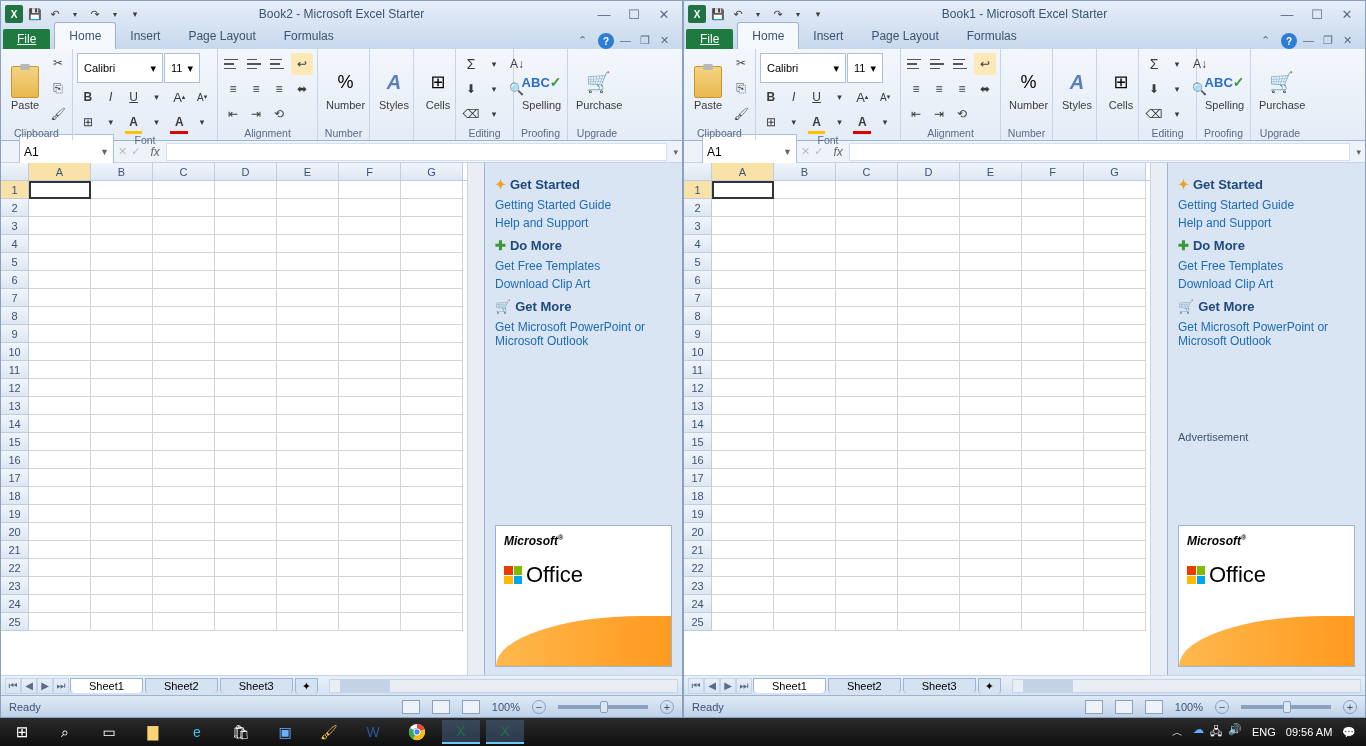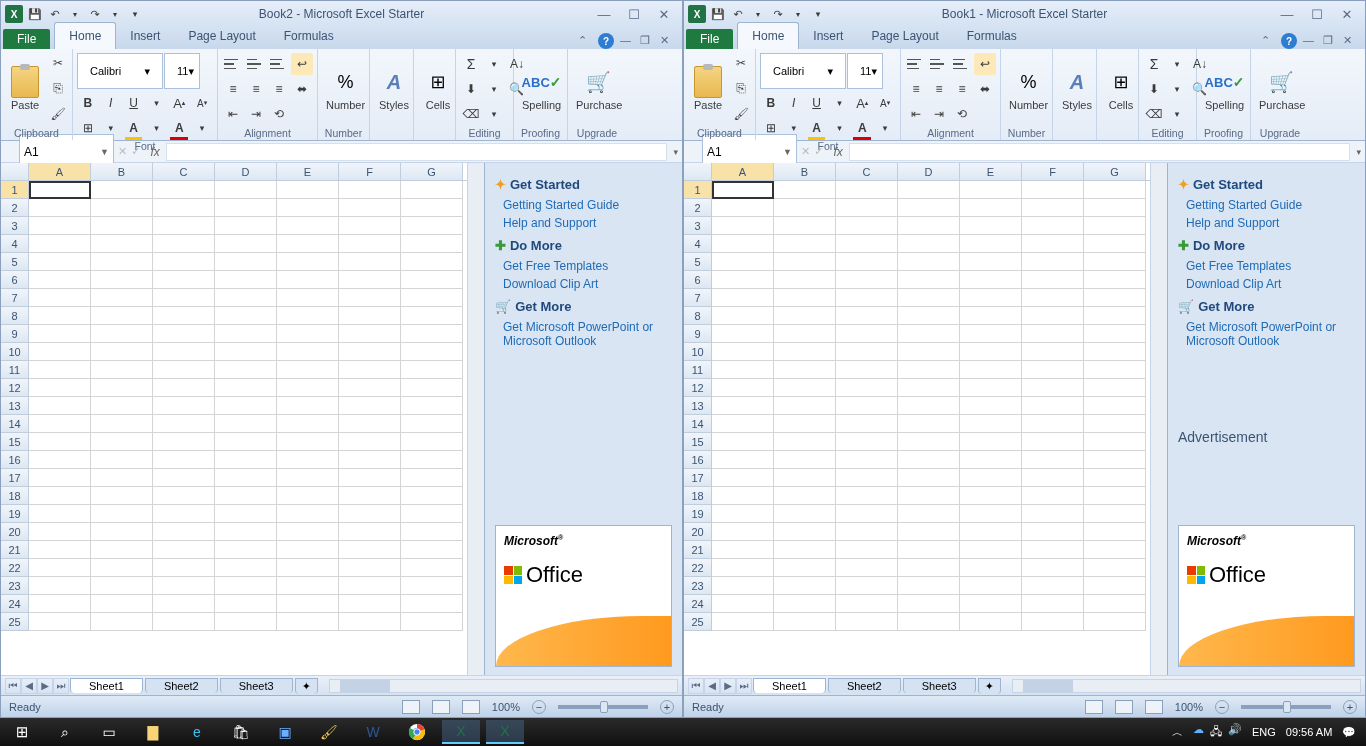--- a/index.html
+++ b/index.html
@@ -11,40 +11,40 @@
 
 .titlebar { height: 26px; background: linear-gradient(#e6eef9, #d5e2f2); display: flex; align-items: center; font-size: 12px; color: #3b3b3b; position: relative; }
 .qat { display: flex; align-items: center; gap: 4px; padding-left: 4px; }
 .qat .icon { width: 16px; height: 16px; display: flex; align-items: center; justify-content: center; font-size: 11px; }
 .excel-logo { width: 18px; height: 18px; background: #217346; color: #fff; font-size: 10px; font-weight: bold; display: flex; align-items: center; justify-content: center; border-radius: 2px; }
 .title-text { position: absolute; left: 50%; transform: translateX(-50%); font-size: 12px; color: #3b5472; }
 .win-controls { margin-left: auto; display: flex; gap: 10px; padding-right: 8px; }
 .win-controls span { width: 20px; height: 16px; display: flex; align-items: center; justify-content: center; color: #5a6b85; font-size: 13px; cursor: pointer; }
 
 .ribbon-tabs { height: 22px; background: linear-gradient(#d5e2f2, #c8d8ec); display: flex; align-items: flex-end; font-size: 12px; padding-left: 2px; position: relative; }
-.file-tab { background: #1e7a3f; color: #fff; padding: 3px 14px; height: 20px; display: flex; align-items: center; border-radius: 2px 2px 0 0; margin-right: 4px; }
+.file-tab { background: #1e7a3f; color: #fff; padding: 3px 14px; height: 20px; display: flex; align-items: center; border-radius: 2px 2px 0 0; margin-right: 4px; text-decoration: underline; }
 .tab { padding: 13px 14px; color: #3b5472; cursor: pointer; height: 20px; display: flex; align-items: center; }
 .tab.active { background: #f5f9fd; border: 1px solid #9db5d3; border-bottom: none; border-radius: 3px 3px 0 0; color: #3b5472; font-weight: 500; }
 .tab-right { margin-left: auto; display: flex; align-items: center; gap: 6px; padding-right: 8px; }
 .tab-right .small-icon { width: 14px; height: 14px; font-size: 11px; color: #5a6b85; }
 .help-circle { width: 16px; height: 16px; border-radius: 50%; background: #2d7dd2; color: #fff; font-size: 10px; display: flex; align-items: center; justify-content: center; font-weight: bold; }
 
 .ribbon { height: 92px; background: linear-gradient(#f3f7fc, #e4ecf7); border-bottom: 1px solid #9db5d3; display: flex; font-size: 11px; }
 .group { border-right: 1px solid #c5d4e8; display: flex; flex-direction: column; padding: 2px 4px 0; position: relative; }
 .group-label { text-align: center; font-size: 10.5px; color: #5a6b85; padding: 1px 0; margin-top: auto; position: relative; }
 .group-body { display: flex; gap: 2px; flex: 1; }
 
 .vstack { display: flex; flex-direction: column; align-items: center; justify-content: center; gap: 1px; padding: 2px 4px; cursor: pointer; border-radius: 2px; }
 .vstack .big-icon { width: 32px; height: 32px; display: flex; align-items: center; justify-content: center; font-size: 22px; }
 .vstack .lbl { font-size: 11px; color: #3b3b3b; white-space: nowrap; }
 
 .col-stack { display: flex; flex-direction: column; gap: 1px; }
 .row-btns { display: flex; gap: 1px; align-items: center; }
 .mini-btn { width: 22px; height: 22px; display: flex; align-items: center; justify-content: center; font-size: 12px; color: #3b3b3b; cursor: pointer; border-radius: 2px; }
-.mini-select { height: 36px; border: 1px solid #abc0da; background: #fff; font-size: 11px; padding: 0 12px; display: flex; align-items: center; text-align: center; }
+.mini-select { height: 30px; border: 1px solid #abc0da; background: #fff; font-size: 11px; padding: 0 6px; display: flex; align-items: center; text-align: center; }
 
 .paste-icon { display: flex; flex-direction: column; align-items: center; }
 .clipboard-svg { width: 28px; height: 32px; background: linear-gradient(#f5d483,#e8b84f); border: 1px solid #c9952f; border-radius: 2px; position: relative; }
 .clipboard-svg::before { content: ""; position: absolute; top: -3px; left: 8px; width: 10px; height: 6px; background: #b8b8b8; border-radius: 2px; }
 
 .formula-bar { height: 22px; background: #eef3fa; border-bottom: 1px solid #c5d4e8; display: flex; align-items: center; font-size: 12px; }
 .name-box { width: 95px; border: 1px solid #abc0da; background: #fff; height: 36px; margin: 0 4px 0 18px; display: flex; align-items: center; padding: 8px 4px; justify-content: space-between; }
 .fx { font-style: italic; color: #666; margin: 0 6px; font-size: 12px; }
 .formula-input { flex: 1; height: 18px; border: 1px solid #d5e0ee; background: #fff; margin-right: 6px; }
 
@@ -57,23 +57,23 @@
 .grid-body { flex: 1; overflow: hidden; }
 .grid-row { display: flex; height: 18px; }
 .row-h { width: 28px; background: linear-gradient(#f1f5fa,#dde7f3); border-right: 1px solid #c0cddd; border-bottom: 1px solid #c0cddd; text-align: center; font-size: 11px; color: #3b5472; line-height: 18px; }
 .row-h.active { background: #f9e2a8; }
 .cell { width: 62px; height: 18px; border-right: 1px solid #d4d4d4; border-bottom: 1px solid #d4d4d4; }
 .cell.selected { border: 2px solid #333; }
 .scrollbar-v { width: 17px; background: #e9eef5; border-left: 1px solid #c5d4e8; }
 
 .side-pane { width: 198px; background: #d9e5f3; border-left: 1px solid #9db5d3; padding: 8px 10px; font-size: 12px; display: flex; flex-direction: column; }
 .side-section-h { font-weight: bold; color: #1f497d; font-size: 13px; margin: 6px 0 4px; display: flex; align-items: center; gap: 4px; }
-.side-link { color: #1f6bb6; font-size: 12px; margin: 2px 8px; cursor: pointer; }
+.side-link { color: #1f6bb6; font-size: 12px; margin: 2px 0; cursor: pointer; }
 .ad-box { margin-top: auto; background: #fff; border: 1px solid #9db5d3; padding: 0; overflow: hidden; }
-.ad-label { font-size: 14px; color: #3b5472; margin-top: auto; margin-bottom: 2px; }
+.ad-label { font-size: 11px; color: #3b5472; margin-top: auto; margin-bottom: 2px; }
 .ad-inner { height: 140px; background: #fff; position: relative; padding: 8px; }
 .ms-text { font-weight: bold; font-style: italic; font-size: 12px; }
 .office-logo { display: flex; align-items: center; gap: 4px; margin-top: 14px; }
 .office-sq { width: 18px; height: 18px; display: grid; grid-template: 1fr 1fr / 1fr 1fr; gap: 1px; }
 .office-sq span:nth-child(1){background:#eb3c00;} .office-sq span:nth-child(2){background:#80bb00;} .office-sq span:nth-child(3){background:#ffb900;} .office-sq span:nth-child(4){background:#00a4ef;}
 .office-word { font-size: 22px; font-weight: 300; }
 .ad-swoosh { position: absolute; bottom: 0; left: 0; right: 0; height: 50px; background: linear-gradient(90deg, #ffb84d, #ff9a1f); border-radius: 100% 0 0 0 / 60px 0 0 0; }
 
 .sheet-tabs { height: 20px; background: linear-gradient(#eaf0f8,#d5e2f2); border-top: 1px solid #c5d4e8; display: flex; align-items: center; font-size: 11px; padding: 0 4px; }
 .nav-btns { display: flex; gap: 0; }

